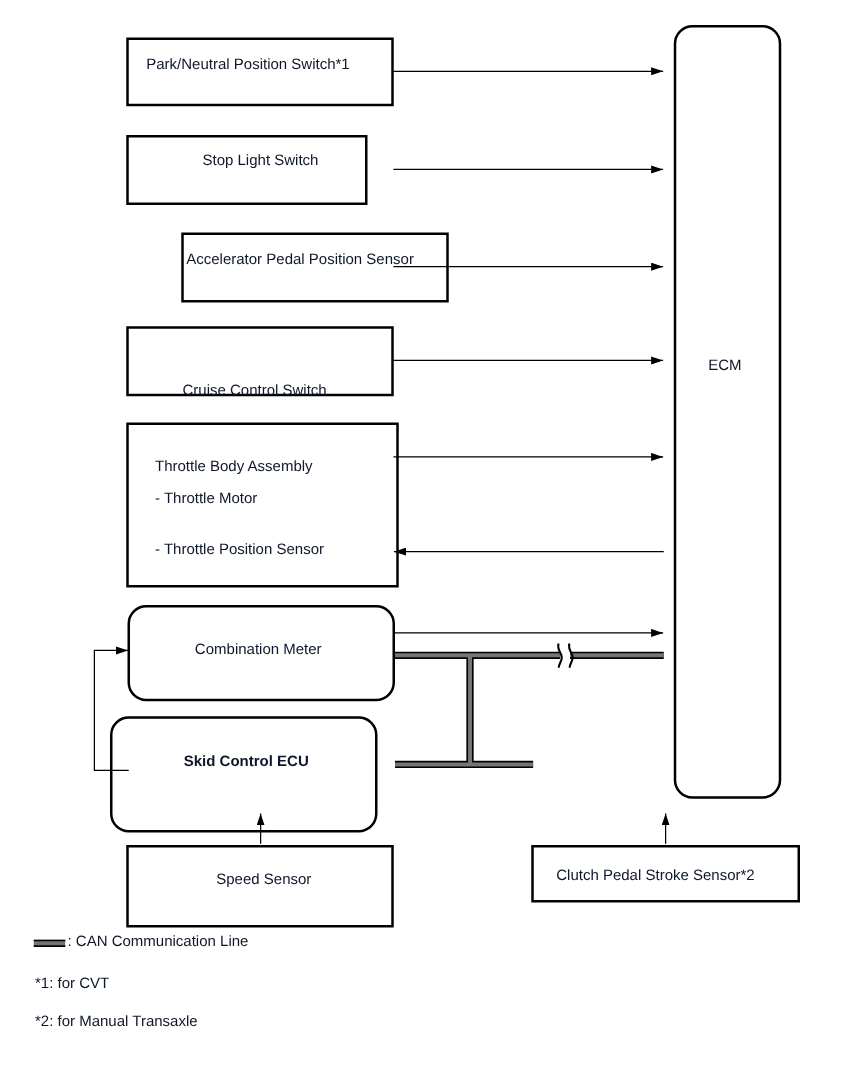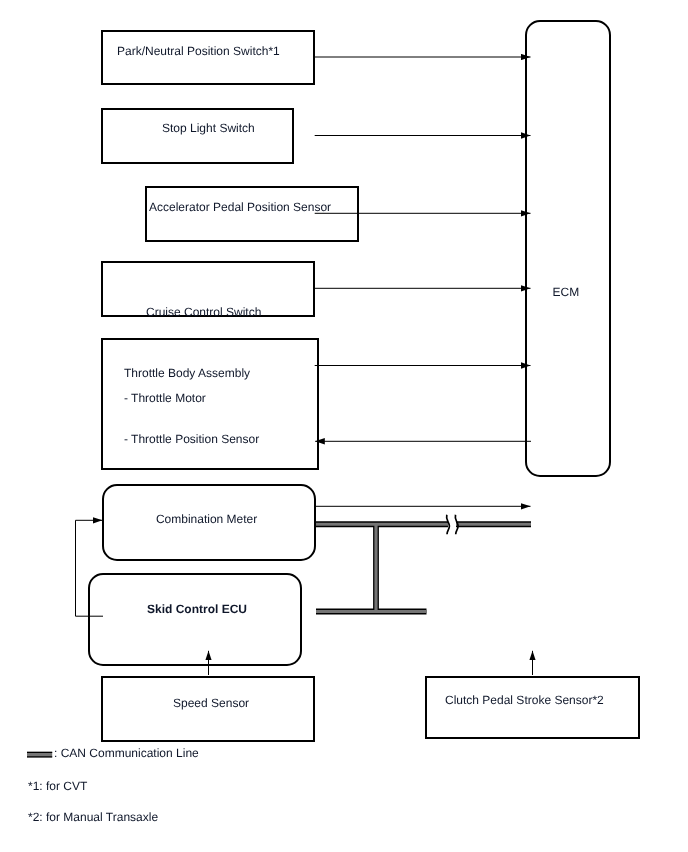--- a/index.html
+++ b/index.html
@@ -83,26 +83,26 @@
   </div>
 
   <div class="node round" style="left:88px;top:573.2px;width:213.8px;height:93px;font-weight:bold;">
     <div class="txt" style="left:57px;top:26.8px;">Skid Control ECU</div>
   </div>
 
   <div class="node" style="left:101px;top:676px;width:213.7px;height:66px;">
     <div class="txt" style="left:70px;top:18px;">Speed Sensor</div>
   </div>
 
-  <div class="node round" style="left:525px;top:20px;width:85.5px;height:457px;">
+  <div class="node round" style="left:539px;top:20px;width:85.5px;height:619px;">
     <div class="txt" style="left:25.5px;top:263px;">ECM</div>
   </div>
 
 
-  <div class="node" style="left:424.5px;top:676px;width:215px;height:63px;">
+  <div class="node" style="left:424.5px;top:676px;width:215px;height:46px;">
     <div class="txt" style="left:18.5px;top:15px;">Clutch Pedal Stroke Sensor*2</div>
   </div>
 
   <svg width="34" height="18" style="position:absolute;left:24px;top:744px;">
     <rect x="3" y="7.8" width="25.2" height="5.6" fill="#757575"></rect>
     <path d="M3,8.35 H28.2 M3,12.85 H28.2" stroke="#000" stroke-width="1.3" fill="none"></path>
   </svg>
   <div class="txt" style="left:54px;top:746px;">: CAN Communication Line</div>
   <div class="txt" style="left:28px;top:779px;">*1: for CVT</div>
   <div class="txt" style="left:28px;top:810px;">*2: for Manual Transaxle</div>

